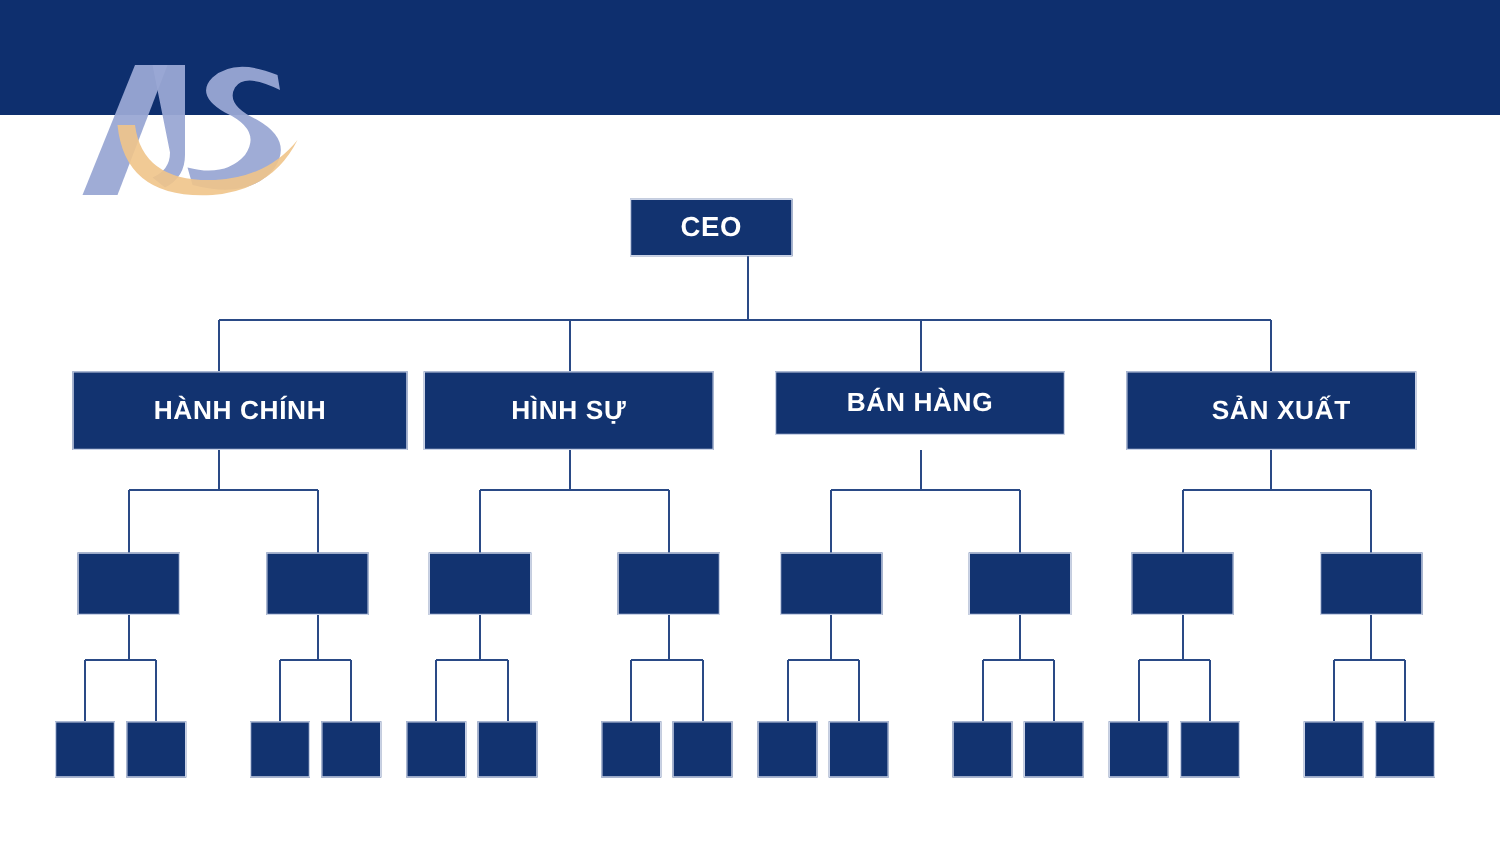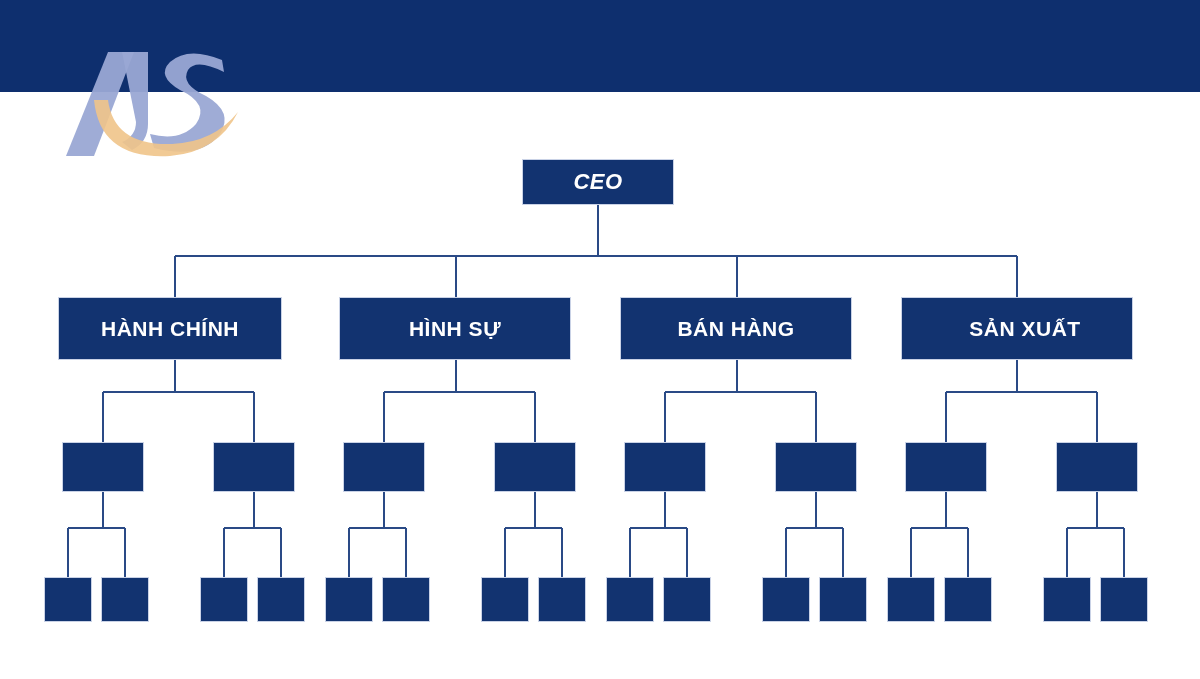--- a/index.html
+++ b/index.html
@@ -167,24 +167,24 @@
 
         <line x1="1097" y1="492" x2="1097" y2="528"></line>
         <line x1="1067" y1="528" x2="1124" y2="528"></line>
         <line x1="1067" y1="528" x2="1067" y2="577"></line>
         <line x1="1124" y1="528" x2="1124" y2="577"></line>
       </g>
     </svg>
   </div>
 
   <div id="node-host">
-      <div class="node node-ceo" style="left: 522px; top: 159px; width: 152px; height: 46px; font-style: italic;">CEO</div>
-      <div class="node node-dept" style="left: 58px; top: 297px; width: 224px; height: 63px;">HÀNH CHÍNH</div>
+      <div class="node node-ceo" style="left: 504px; top: 159px; width: 130px; height: 46px;">CEO</div>
+      <div class="node node-dept" style="left: 58px; top: 297px; width: 268px; height: 63px;">HÀNH CHÍNH</div>
       <div class="node node-dept" style="left: 339px; top: 297px; width: 232px; height: 63px;">HÌNH SỰ</div>
-      <div class="node node-dept" style="left: 620px; top: 297px; width: 232px; height: 63px;">BÁN HÀNG</div>
+      <div class="node node-dept" style="left: 620px; top: 297px; width: 232px; height: 51px;">BÁN HÀNG</div>
       <div class="node node-dept" style="left: 901px; top: 297px; width: 232px; height: 63px; padding-left: 16px;">SẢN XUẤT</div>
       <div class="node node-sub" style="left: 62px; top: 442px; width: 82px; height: 50px;"></div>
       <div class="node node-sub" style="left: 213px; top: 442px; width: 82px; height: 50px;"></div>
       <div class="node node-sub" style="left: 343px; top: 442px; width: 82px; height: 50px;"></div>
       <div class="node node-sub" style="left: 494px; top: 442px; width: 82px; height: 50px;"></div>
       <div class="node node-sub" style="left: 624px; top: 442px; width: 82px; height: 50px;"></div>
       <div class="node node-sub" style="left: 775px; top: 442px; width: 82px; height: 50px;"></div>
       <div class="node node-sub" style="left: 905px; top: 442px; width: 82px; height: 50px;"></div>
       <div class="node node-sub" style="left: 1056px; top: 442px; width: 82px; height: 50px;"></div>
       <div class="node node-leaf" style="left: 44px; top: 577px; width: 48px; height: 45px;"></div>

